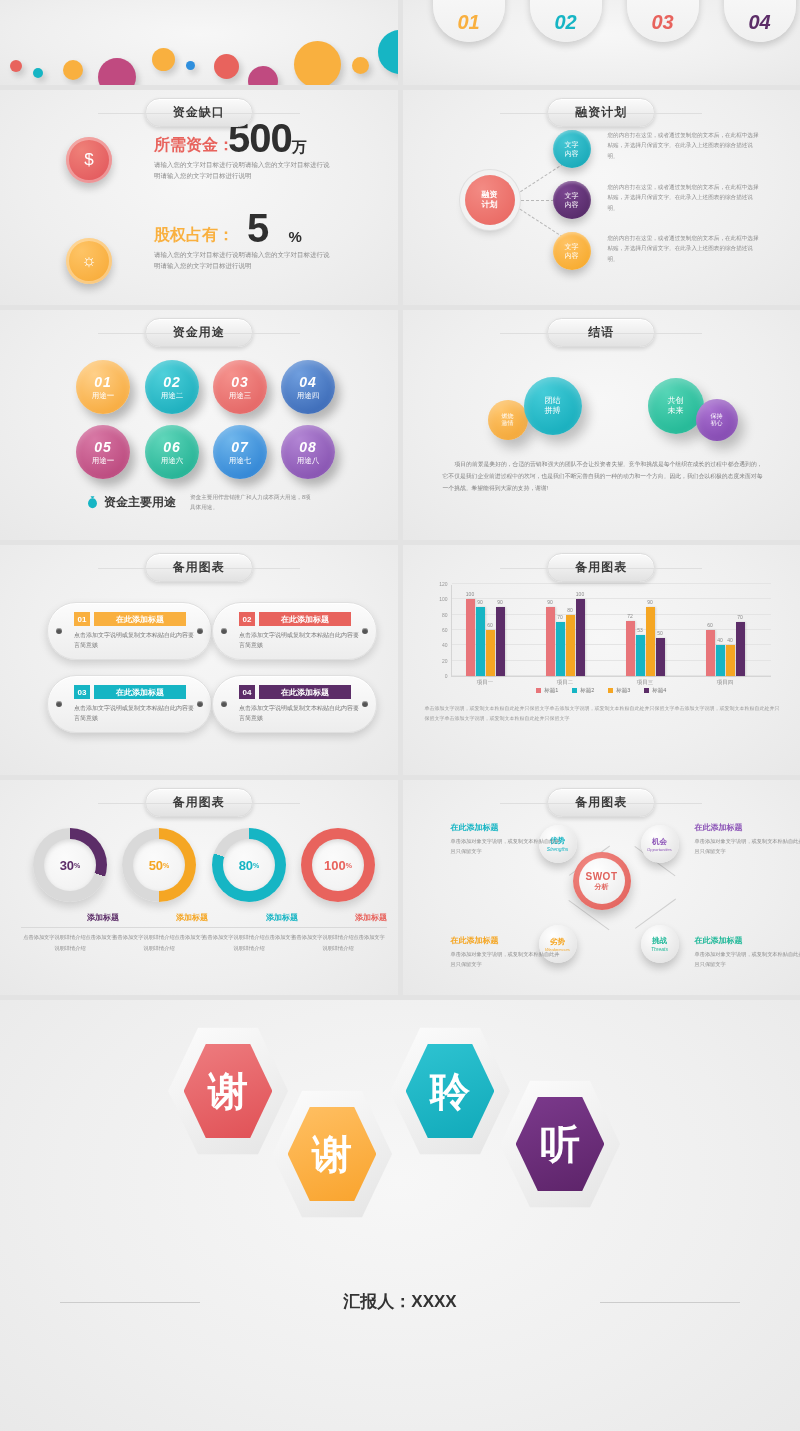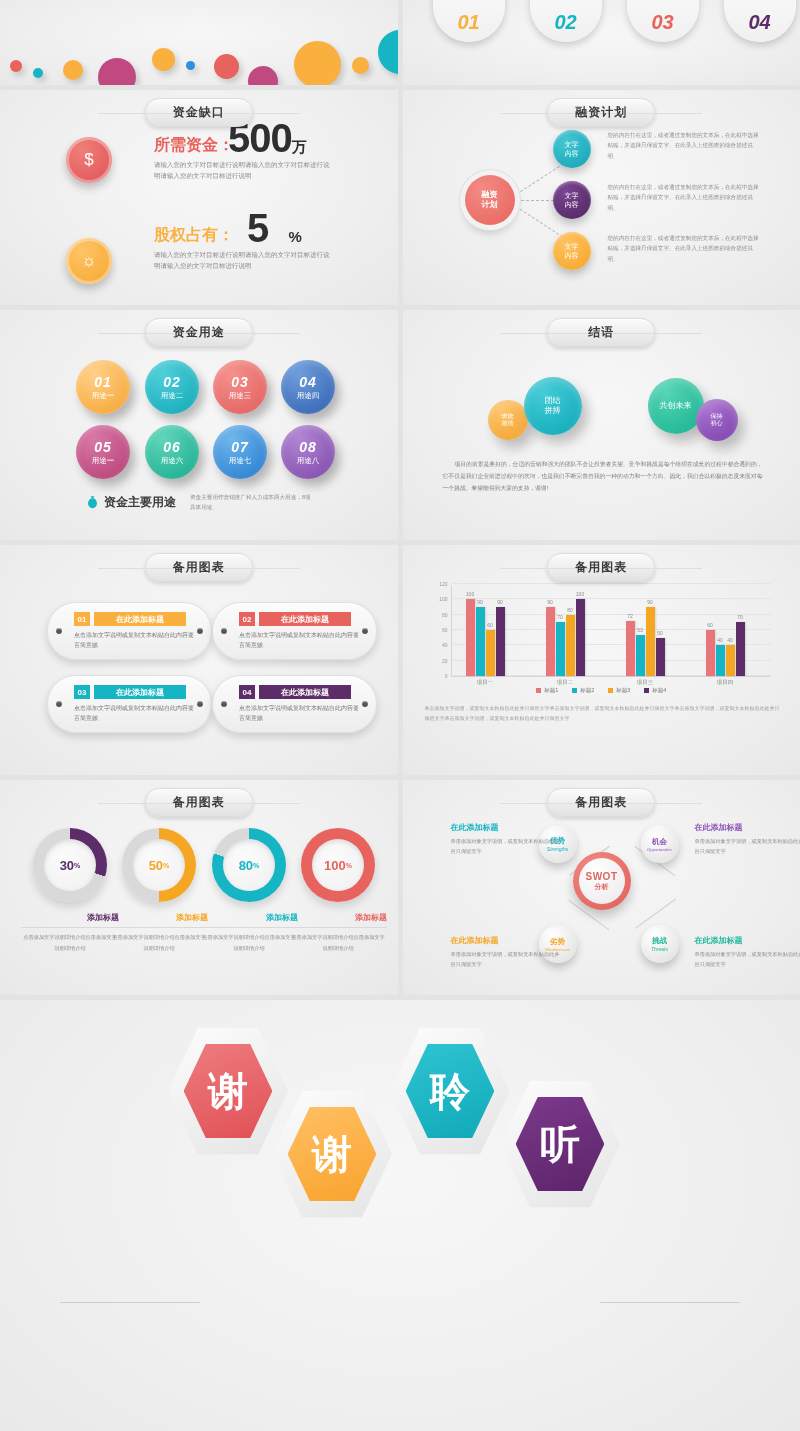--- a/index.html
+++ b/index.html
@@ -341,21 +341,21 @@
     <div class="cbub" style="left:85px;top:90px;width:40px;height:40px;font-size:6px;flex-direction:column;
          background:radial-gradient(circle at 34% 26%,#ffc468,#f0a02c);">
       <span>燃烧</span>
         <span>激情</span>
     </div>
     <div class="cbub" style="left:121px;top:67px;width:58px;height:58px;font-size:8px;flex-direction:column;
          background:radial-gradient(circle at 34% 26%,#44ccd8,#0ba6b6);">
       <span>团结</span>
         <span>拼搏</span>
     </div>
-    <div class="cbub" style="left:245px;top:68px;width:56px;height:56px;font-size:8px;
+    <div class="cbub" style="left:245px;top:68px;width:56px;height:56px;font-size:8px;flex-direction:column;
          background:radial-gradient(circle at 34% 26%,#55d5b6,#14b08d);">
       <span>共创</span>
         <span>未来</span>
     </div>
     <div class="cbub" style="left:293px;top:89px;width:42px;height:42px;font-size:6px;flex-direction:column;
          background:radial-gradient(circle at 34% 26%,#a86fd0,#7a3fa8);">
       <span>保持</span>
         <span>初心</span>
     </div>
 
@@ -632,14 +632,15 @@
     <div class="hex hex-outer"></div>
     <div class="hex-inner">
         <div class="hex" style="background:linear-gradient(160deg,#7c3a8d,#5c2368);position:absolute;inset:0;"></div>
       <span style="position:relative;z-index:2">听</span>
       </div>
   </div>
 
   <div class="presenter" style="top:290px;">
     <div class="pline" style="left:60px;"></div>
     <div class="pline" style="right:60px;"></div>
+    <div class="name">汇报人：XXXX</div>
   </div>
 </div>
 
 </body></html>

